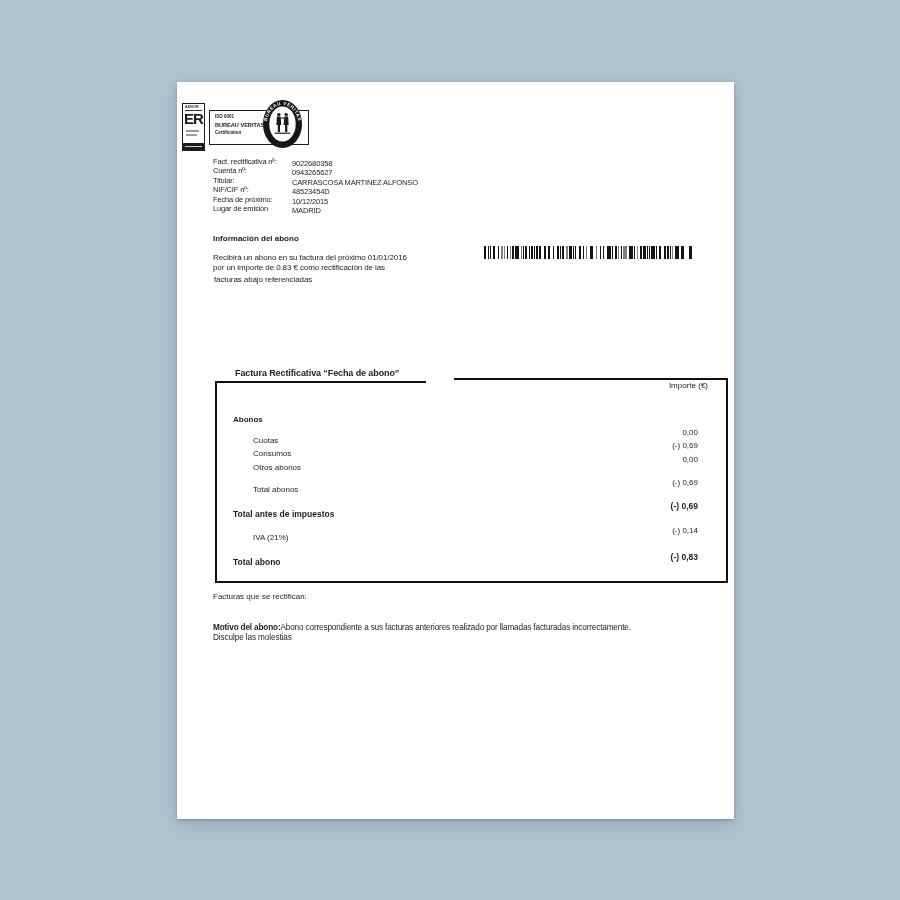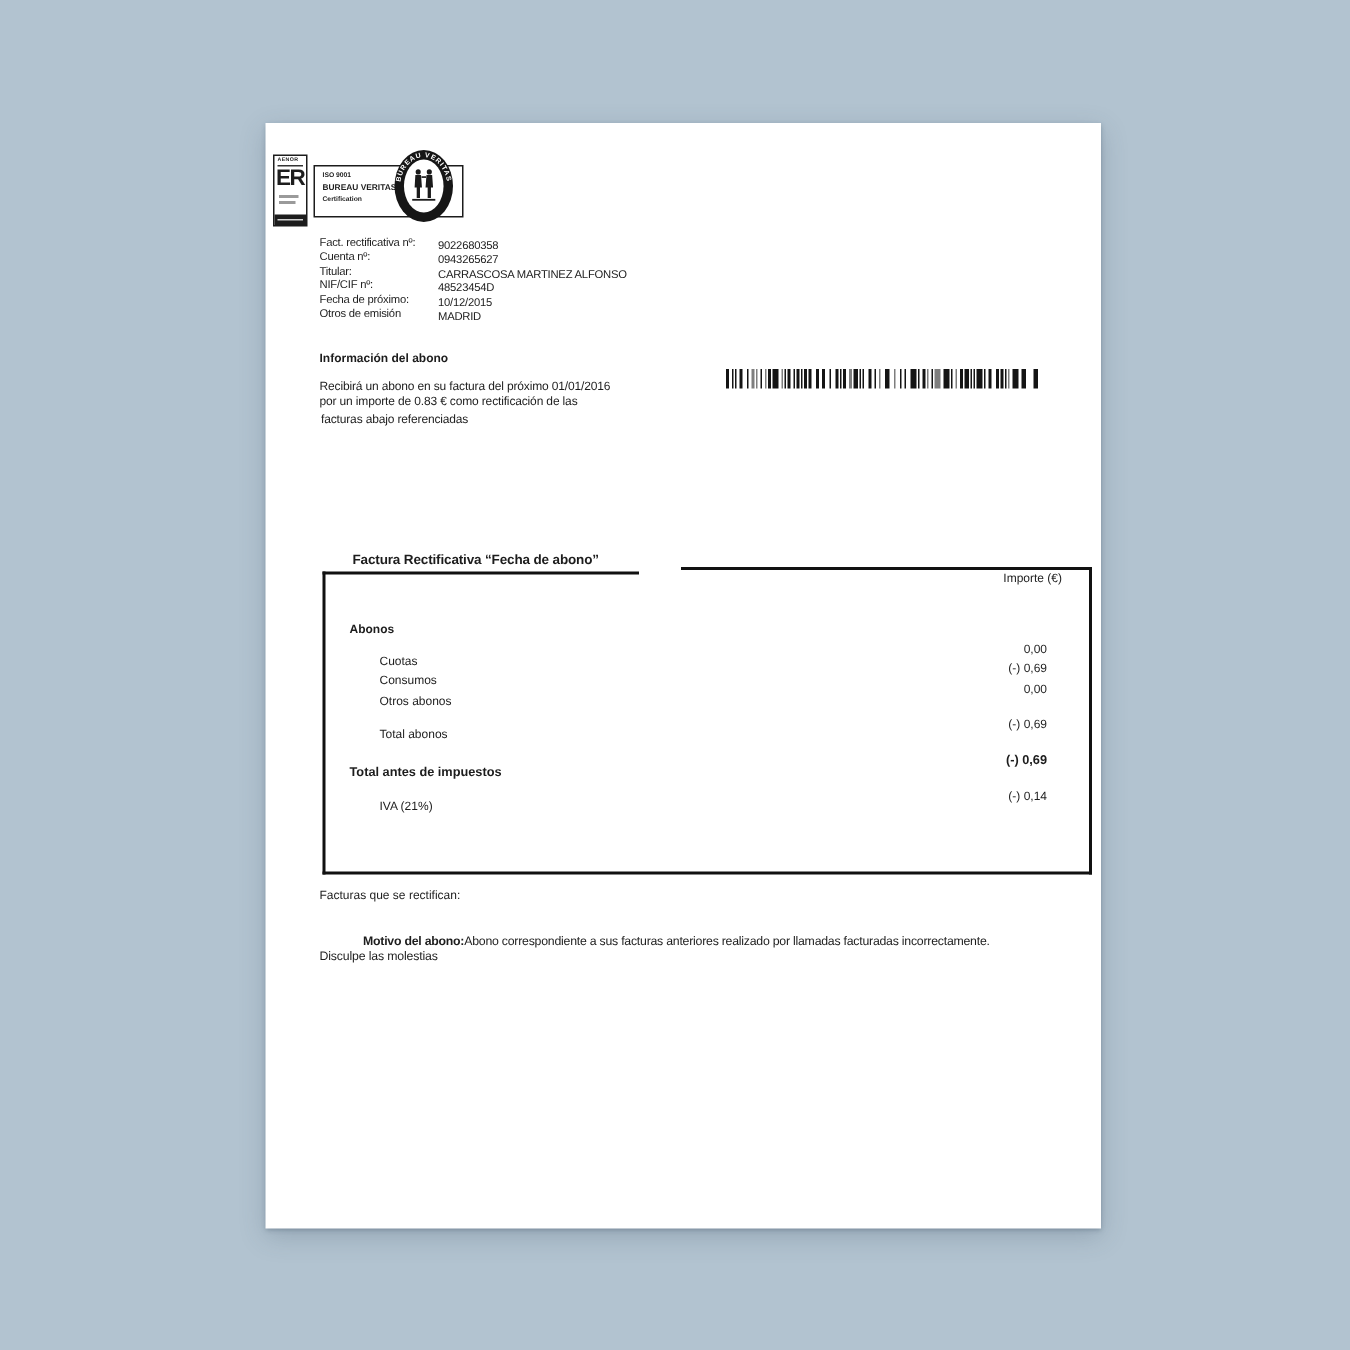--- a/index.html
+++ b/index.html
@@ -55,21 +55,21 @@
   .sec-h{position:absolute;left:18px;top:38px;font-size:8px;font-weight:bold;}
   .trow{position:absolute;left:0;right:0;height:10px;}
   .tlabel{position:absolute;white-space:nowrap;}
   .tval{position:absolute;right:30px;top:-8px;white-space:nowrap;}
   .trow.bold .tlabel,.trow.bold .tval{font-weight:bold;font-size:8.5px;}
   .ind1{left:18px;} .ind2{left:38px;}
 
   
   .foot1{left:36px;top:510px;font-size:8px;}
   .foot2{left:36px;top:541px;font-size:8.2px;letter-spacing:-.15px;white-space:nowrap;}
-  .foot2 b{font-weight:bold;margin-left:29px;}
+  .foot2 b{font-weight:bold;}
   .foot3{left:36px;top:551px;font-size:8.2px;letter-spacing:-.1px;}
 </style>
 </head>
 <body style="background: rgb(178, 195, 208);">
 
 <div class="page">
 
   <div class="abs aenor">
     <span class="aenor-name tiny">AENOR</span>
     <i class="aenor-rule"></i>
@@ -123,21 +123,21 @@
     </div>
     <div class="frow">
       <span class="flabel">NIF/CIF nº:</span>
       <span class="fvalue">48523454D</span>
     </div>
     <div class="frow">
       <span class="flabel">Fecha de próximo:</span>
       <span class="fvalue">10/12/2015</span>
     </div>
     <div class="frow">
-      <span class="flabel">Otros de emisión</span>
+      <span class="flabel">Lugar de emisión</span>
       <span class="fvalue">MADRID</span>
     </div>
   </div>
 
   <div class="abs info-h">Información del abono</div>
   <div class="abs info1">Recibirá un abono en su factura del próximo 01/01/2016</div>
   <div class="abs info2">por un importe de 0.83 € como rectificación de las</div>
   <div class="abs info3">facturas abajo referenciadas</div>
 
   <div class="abs barcode">
@@ -230,20 +230,24 @@
       <span class="tval" style="top:-7px">(-) 0,69</span>
     </div>
     <div class="trow bold" style="top:132px">
       <span class="tlabel ind1">Total antes de impuestos</span>
       <span class="tval">(-) 0,69</span>
     </div>
     <div class="trow" style="top:156px">
       <span class="tlabel ind2">IVA (21%)</span>
       <span class="tval" style="top:-7px">(-) 0,14</span>
     </div>
+    <div class="trow bold" style="top:180px">
+      <span class="tlabel ind1">Total abono</span>
+      <span class="tval" style="top:-5px">(-) 0,83</span>
+    </div>
   </div>
 
   <div class="abs foot1">Facturas que se rectifican:</div>
   <div class="abs foot2">
     <b>Motivo del abono:</b><span>Abono correspondiente a sus facturas anteriores realizado por llamadas facturadas incorrectamente.</span>
   </div>
   <div class="abs foot3">Disculpe las molestias</div>
 
 </div>
 

